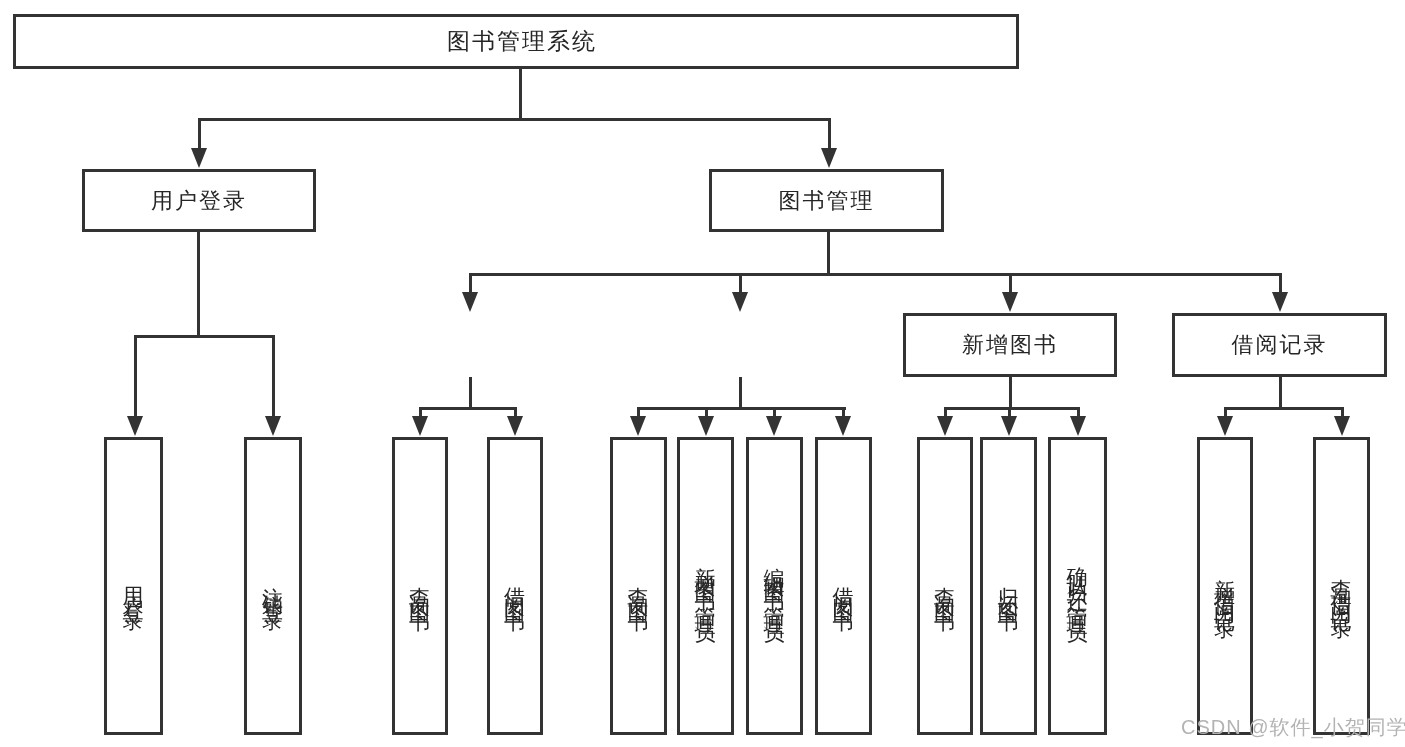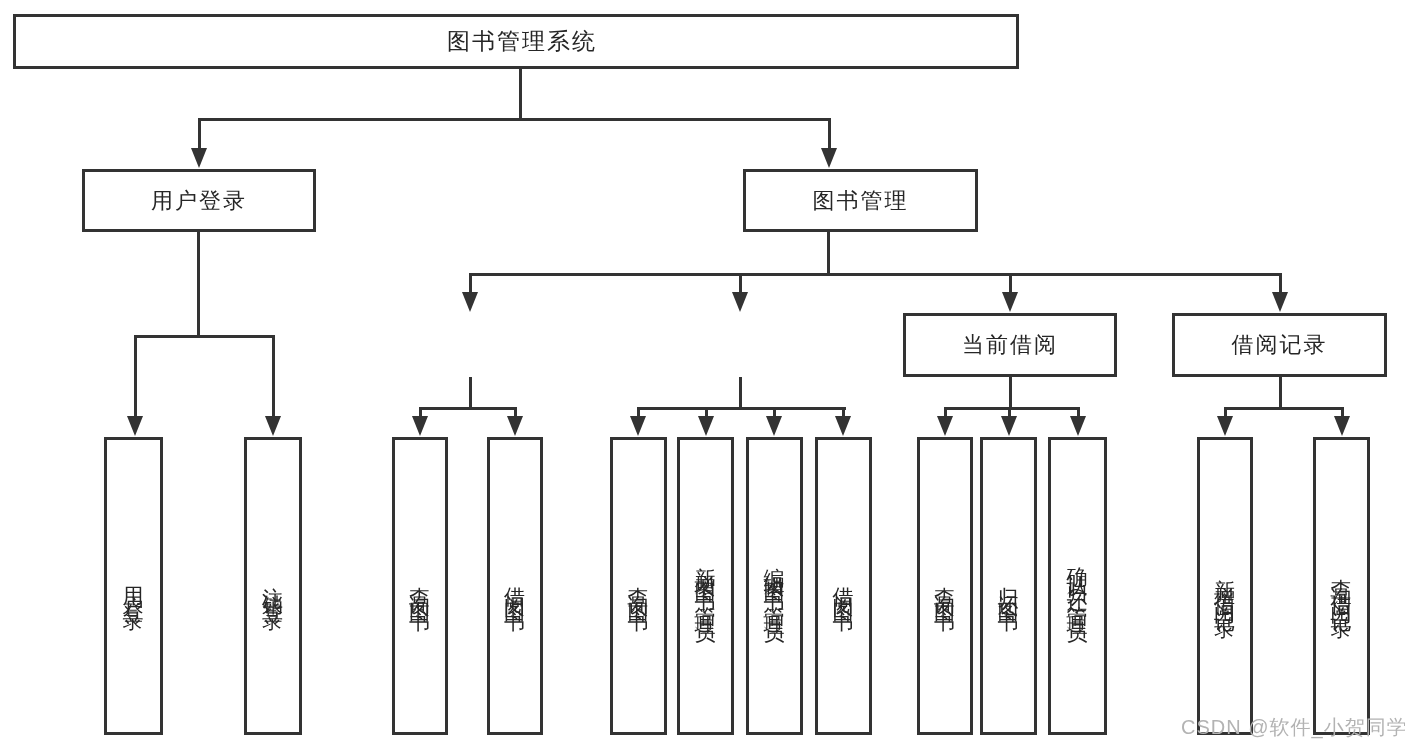--- a/index.html
+++ b/index.html
@@ -61,21 +61,21 @@
   <div class="vl" style="left:519px;top:69px;height:49px;"></div>
   <div class="hl" style="left:199px;top:118px;width:632px;"></div>
   <div class="vl" style="left:198px;top:118px;height:30px;"></div>
   <div class="ah" style="left:191px;top:148px;"></div>
   <div class="vl" style="left:828px;top:118px;height:30px;"></div>
   <div class="ah" style="left:821px;top:148px;"></div>
 
   <div class="hbox" style="left:82px;top:169px;width:234px;height:63px;">
     <span>用户登录</span>
   </div>
-  <div class="hbox" style="left:743px;top:169px;width:235px;height:63px;">
+  <div class="hbox" style="left:709px;top:169px;width:235px;height:63px;">
     <span>图书管理</span>
   </div>
 
   <div class="vl" style="left:197px;top:232px;height:103px;"></div>
   <div class="hl" style="left:135px;top:335px;width:140px;"></div>
   <div class="vl" style="left:134px;top:335px;height:81px;"></div>
   <div class="ah" style="left:127px;top:416px;"></div>
   <div class="vl" style="left:272px;top:335px;height:81px;"></div>
   <div class="ah" style="left:265px;top:416px;"></div>
 
@@ -84,21 +84,21 @@
   <div class="vl" style="left:469px;top:273px;height:19px;"></div>
   <div class="ah" style="left:462px;top:292px;"></div>
   <div class="vl" style="left:739px;top:273px;height:19px;"></div>
   <div class="ah" style="left:732px;top:292px;"></div>
   <div class="vl" style="left:1009px;top:273px;height:19px;"></div>
   <div class="ah" style="left:1002px;top:292px;"></div>
   <div class="vl" style="left:1279px;top:273px;height:19px;"></div>
   <div class="ah" style="left:1272px;top:292px;"></div>
 
   <div class="hbox" style="left:903px;top:313px;width:214px;height:64px;">
-    <span>当前借阅</span>
+    <span>新增图书</span>
   </div>
   <div class="hbox" style="left:1172px;top:313px;width:215px;height:64px;">
     <span>借阅记录</span>
   </div>
 
   <div class="vl" style="left:469px;top:377px;height:30px;"></div>
   <div class="hl" style="left:420px;top:407px;width:97px;"></div>
   <div class="vl" style="left:419px;top:407px;height:9px;"></div>
   <div class="ah" style="left:412px;top:416px;"></div>
   <div class="vl" style="left:514px;top:407px;height:9px;"></div>

